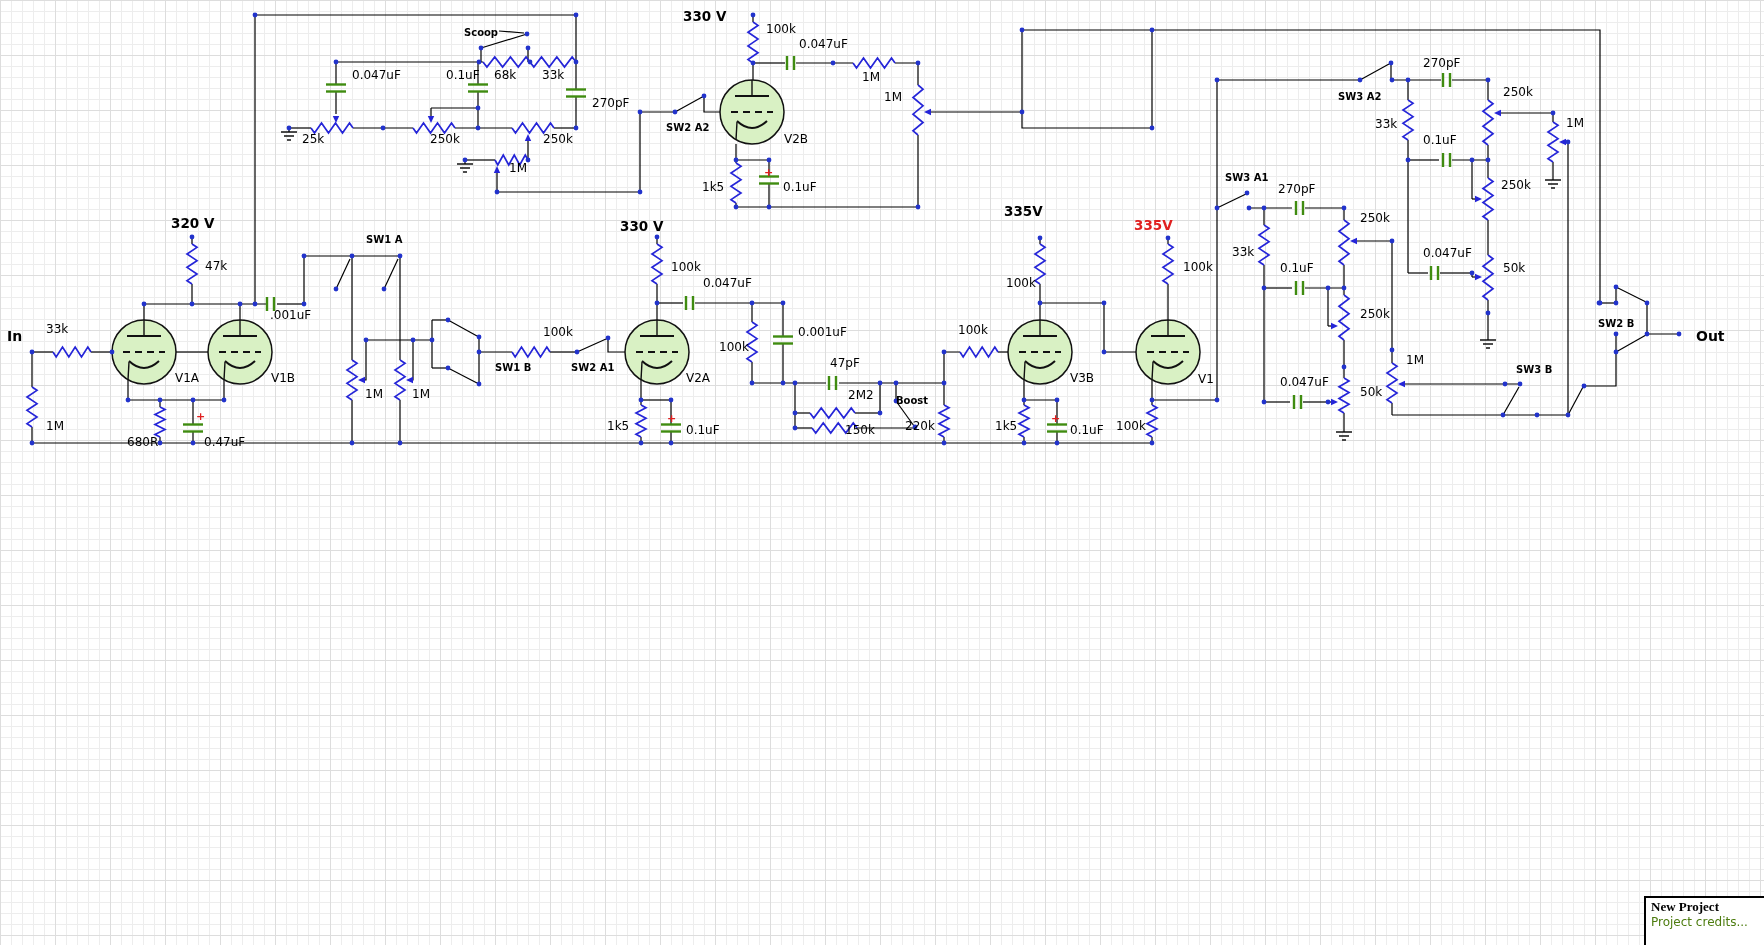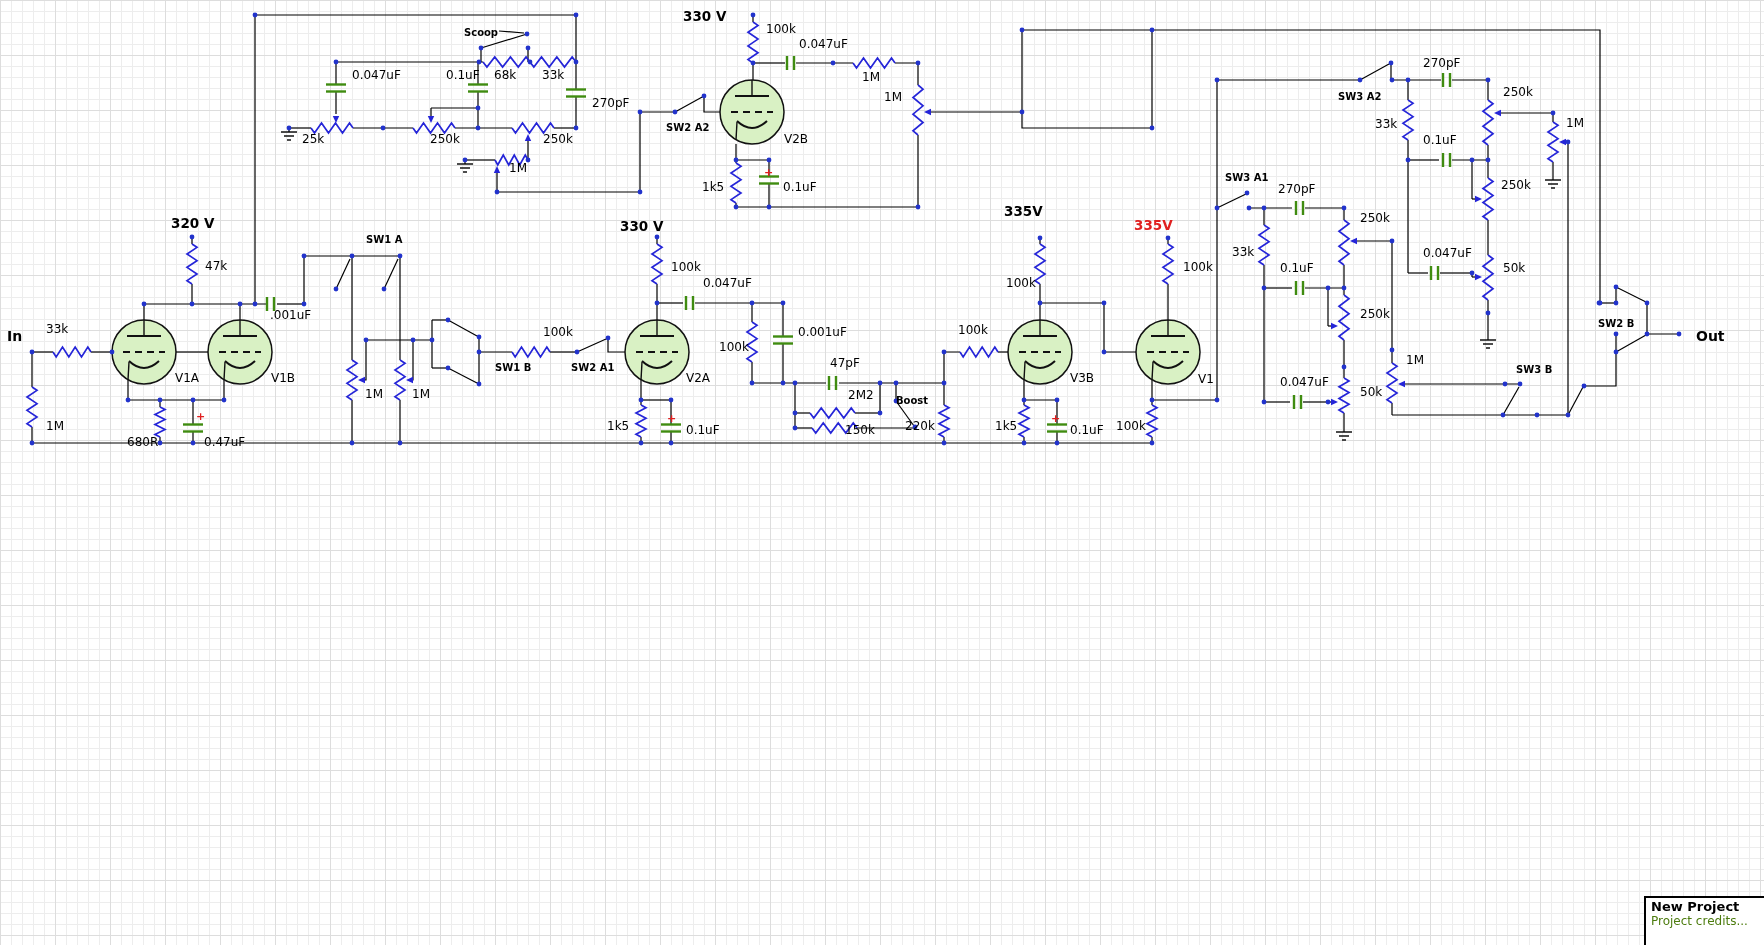--- a/index.html
+++ b/index.html
@@ -19,21 +19,21 @@
   .lbl-n{font-size:12px;}
   .lbl-sw{font-size:10px;font-weight:bold;}
   .lbl-v{font-size:13.5px;font-weight:bold;}
   .lbl-vr{font-size:13.5px;font-weight:bold;fill:#e02020;}
   .lbl-io{font-size:14px;font-weight:bold;}
   .lbl-plus{font-size:11px;font-weight:bold;fill:#e02020;}
   #project-box{
     position:absolute;left:1644px;top:896px;width:114px;height:47px;
     border:2px solid #000;background:#fff;padding:1px 5px;box-sizing:content-box;
   }
-  #project-box .pb-title{font-size:13px;font-weight:bold;white-space:nowrap;}
+  #project-box .pb-title{font-size:13px;font-weight:bold;white-space:nowrap;font-family:Liberation Serif, serif;}
   #project-box .pb-sub{font-size:12px;white-space:nowrap;color:#4d7c0f;}
 </style>
 </head>
 <body>
 
 <div id="canvas">
   <svg id="schematic" width="1764" height="945" viewBox="0 0 1764 945">
       <polyline points="255,15 576,15" fill="none" stroke="#000000" stroke-width="1.2"></polyline>
       <polyline points="255,15 255,304" fill="none" stroke="#000000" stroke-width="1.2"></polyline>
       <polyline points="576,15 576,89" fill="none" stroke="#000000" stroke-width="1.2"></polyline>

